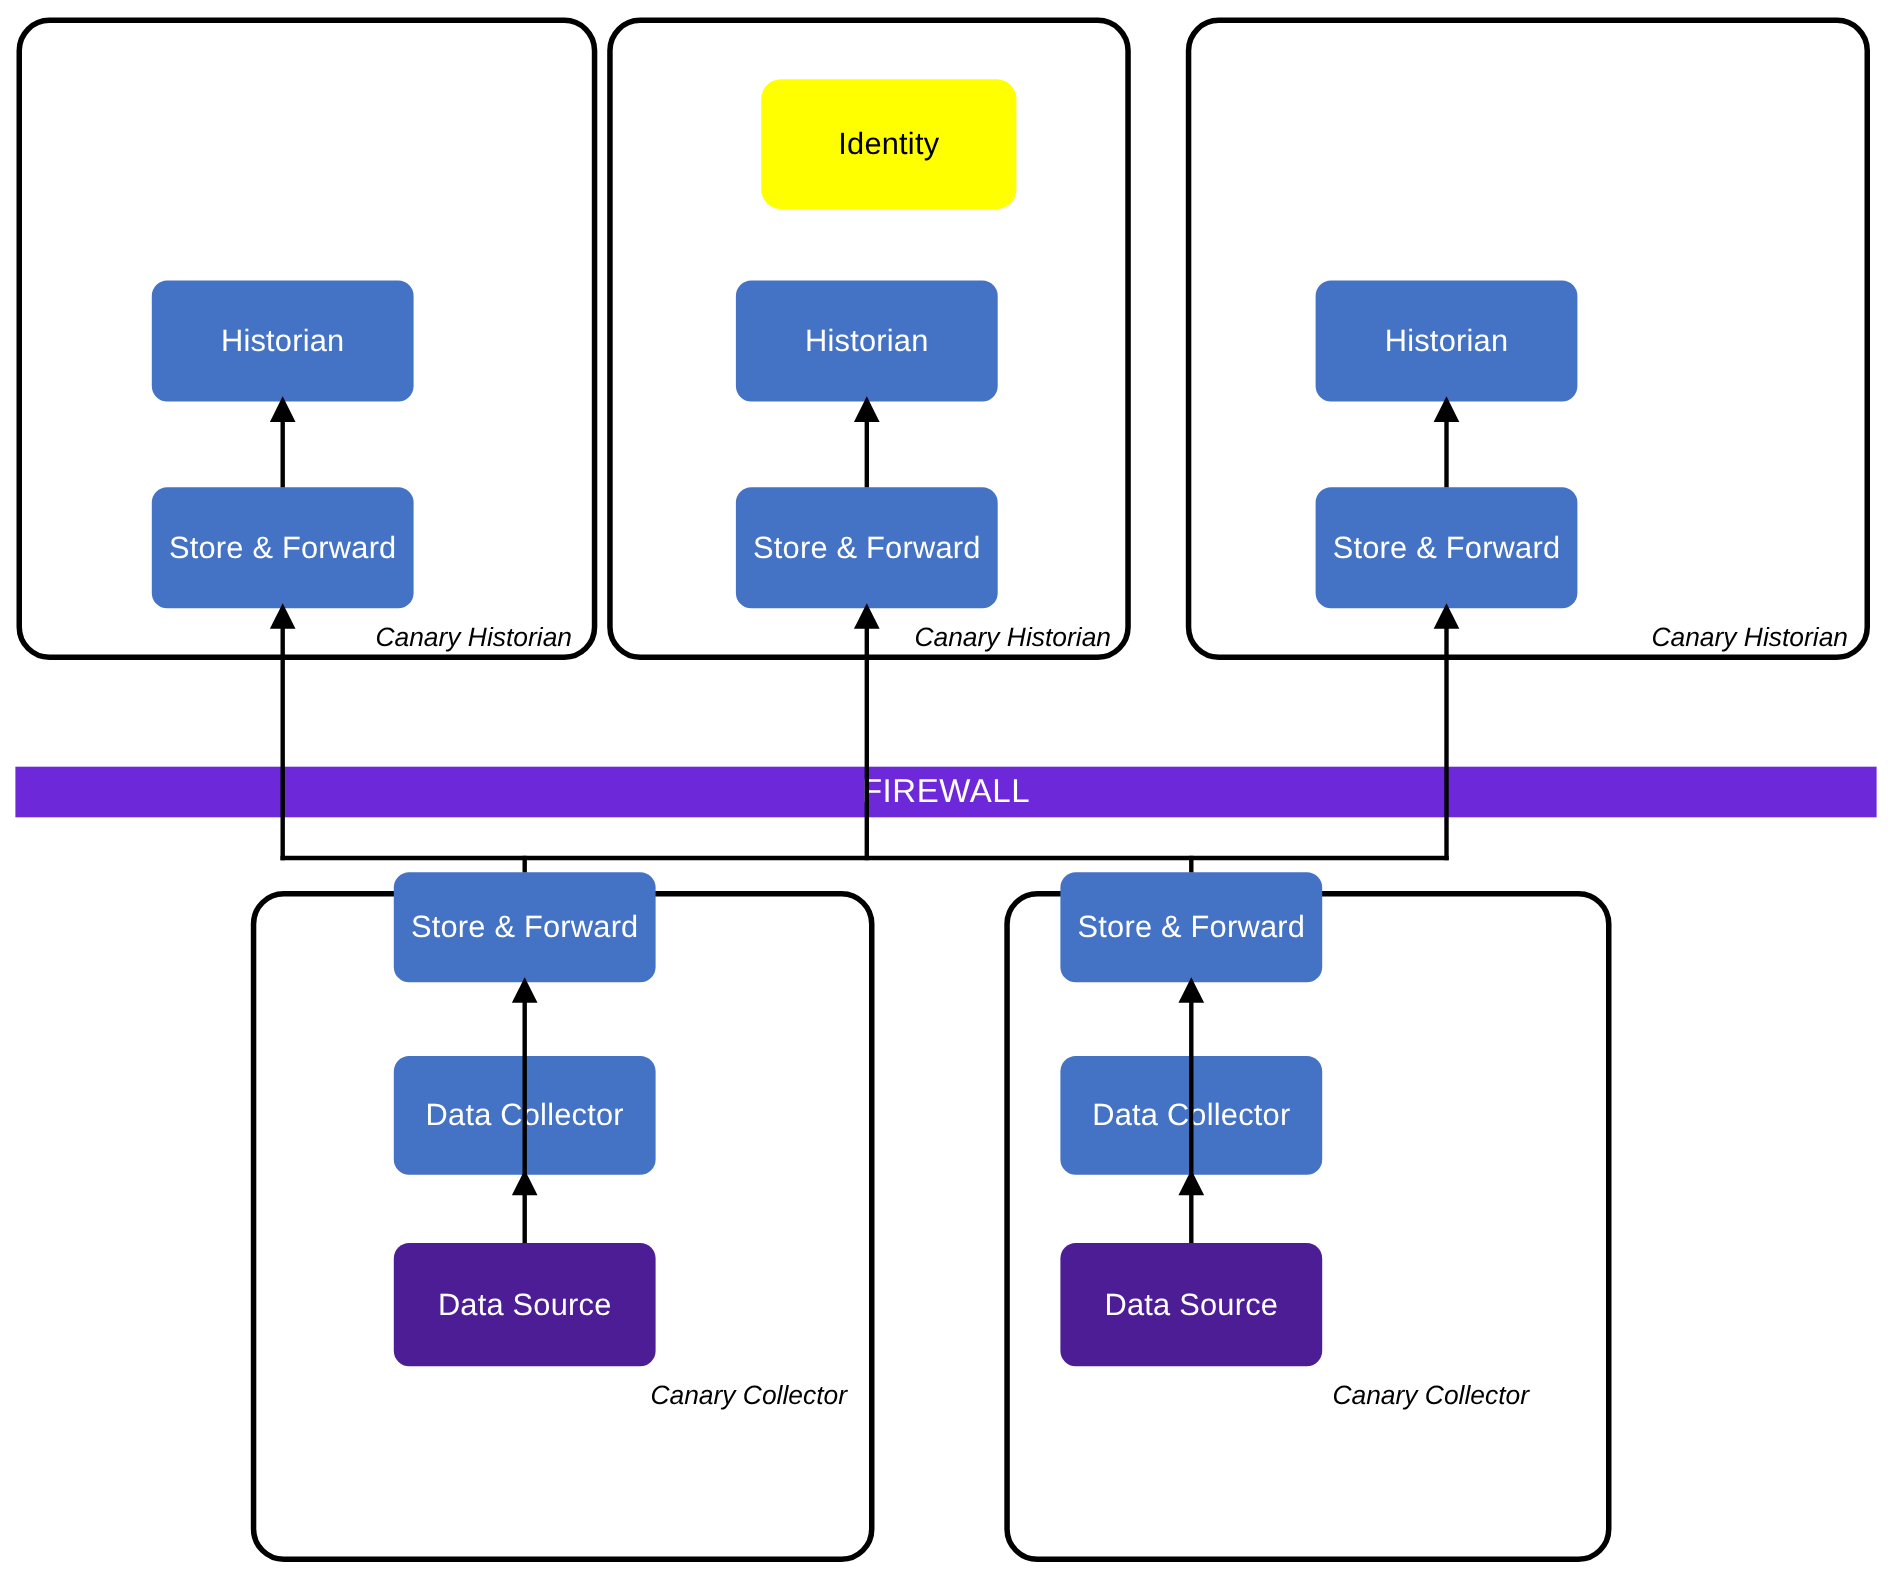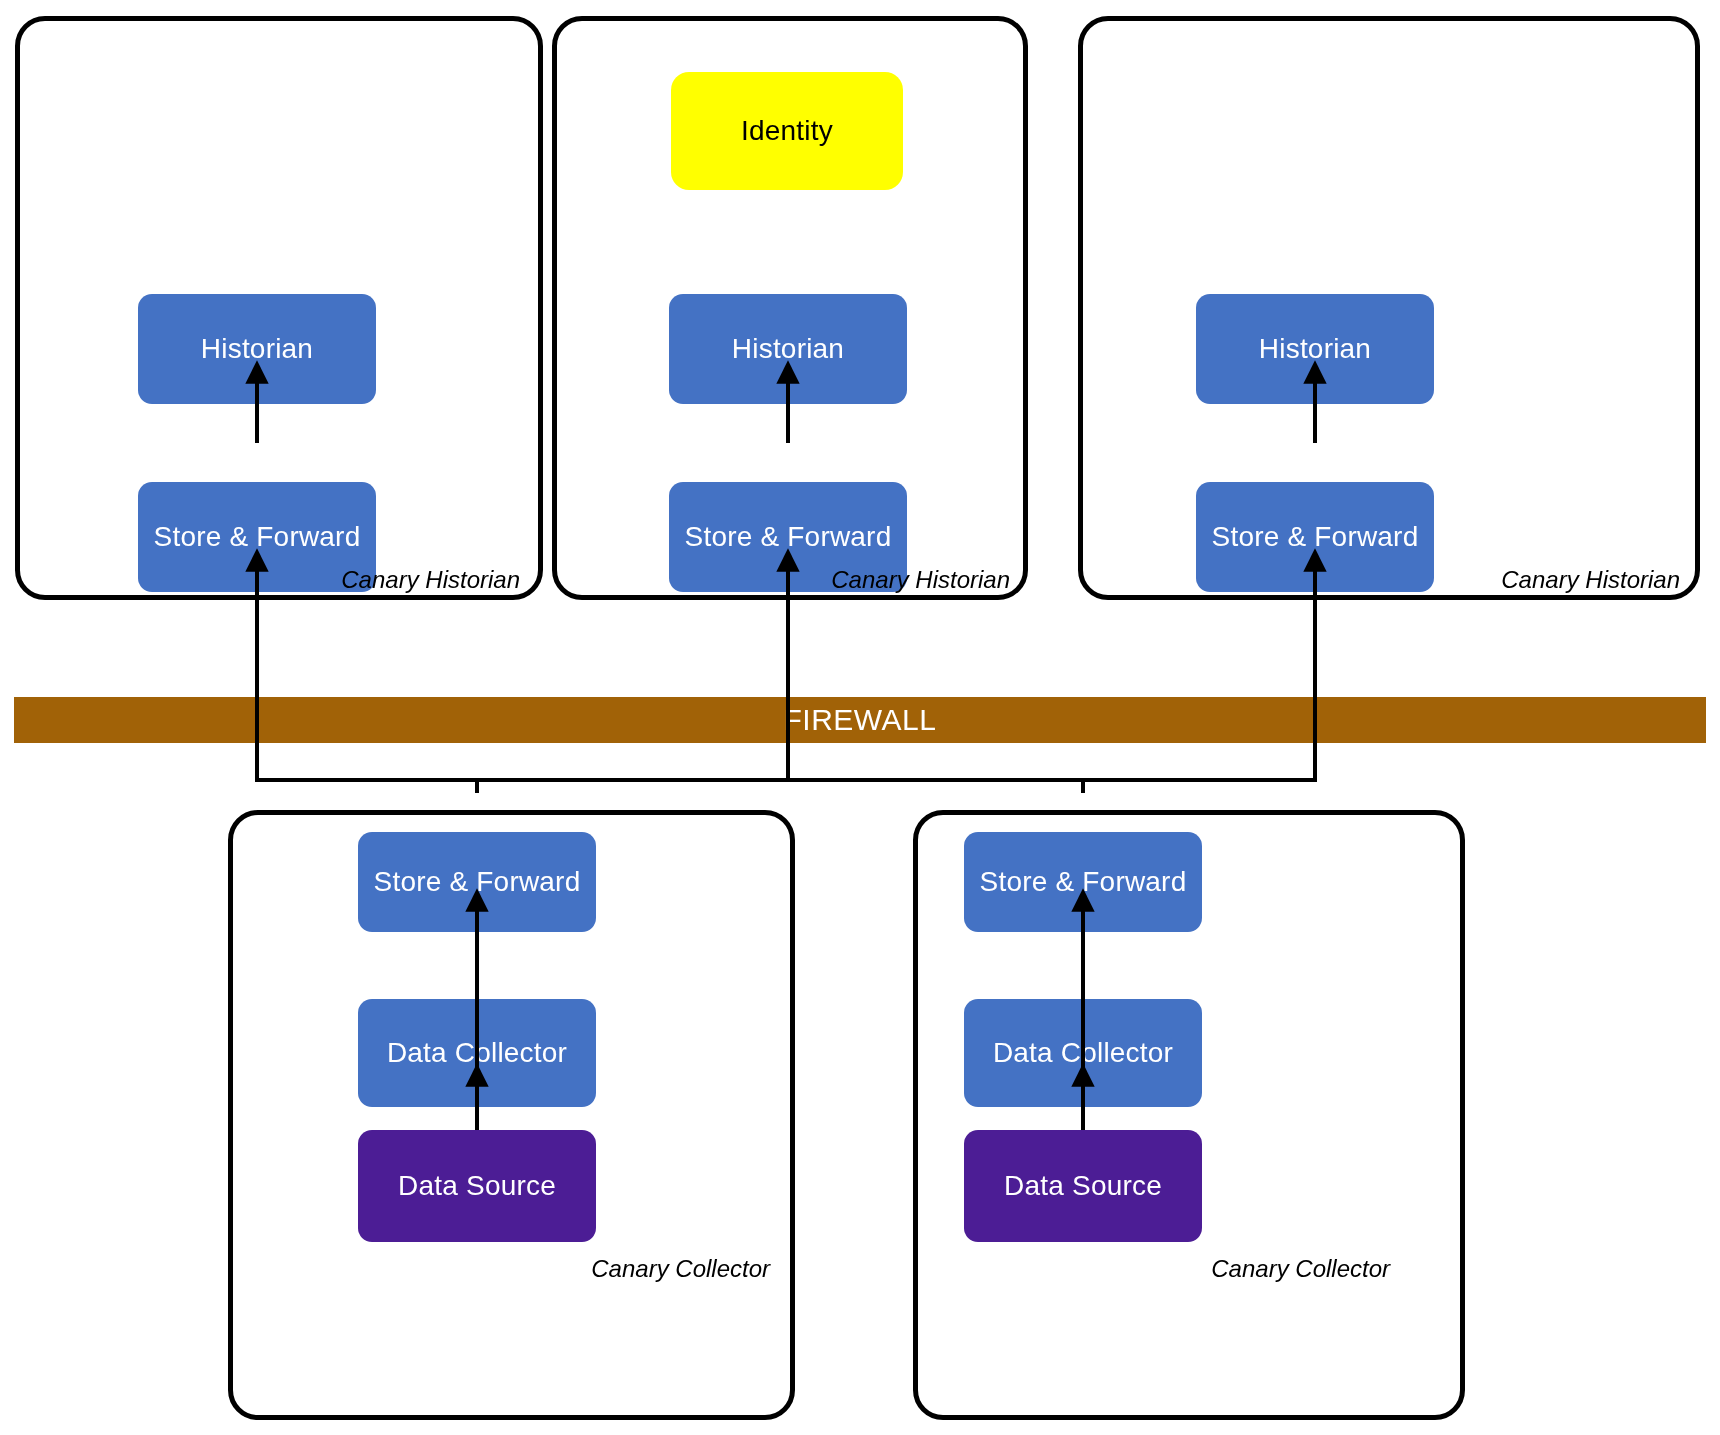--- a/index.html
+++ b/index.html
@@ -40,31 +40,31 @@
     display: flex;
     align-items: center;
     justify-content: center;
     border-radius: 14px;
     box-sizing: border-box;
     font-family: "Liberation Sans", sans-serif;
     font-size: 28px;
     letter-spacing: 0.2px;
     text-align: center;
   }
-  .node.blue  { background: #4472C4; color: #FFFFFF; margin-top: 39px; }
+  .node.blue  { background: #4472C4; color: #FFFFFF; }
   .node.gray  { background: #4c1d95; color: #FFFFFF; }
-  .node.yellow{ background: #FFFF00; color: #000000; border-radius: 18px; }
+  .node.yellow{ background: #FFFF00; color: #000000; border-radius: 18px; margin-left: 21px; }
 
   
   #firewall {
     position: absolute;
     display: flex;
     align-items: center;
     justify-content: center;
-    background: #a16207;
+    background: #6d28d9;
     color: #FFFFFF;
     font-family: "Liberation Sans", sans-serif;
     font-size: 30px;
     letter-spacing: 0.5px;
   }
   .svg-layer {
     position: absolute;
     left: 0; top: 0;
     width: 1720px;
     height: 1435px;

